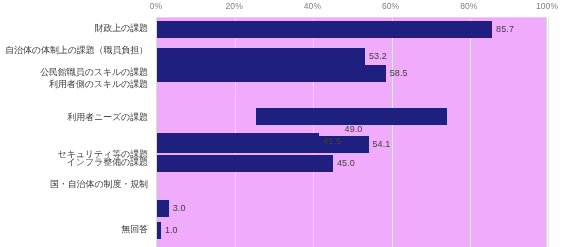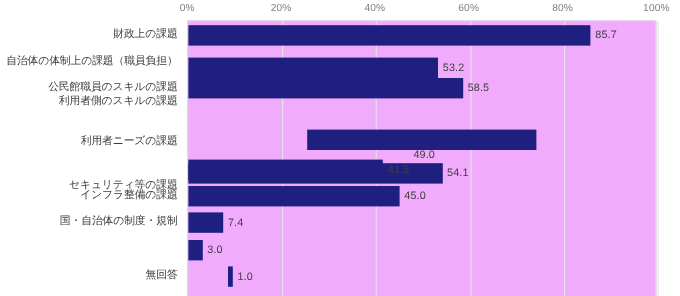--- a/index.html
+++ b/index.html
@@ -140,29 +140,25 @@
           <span class="bar-value" style="color: rgb(64, 64, 64);">49.0</span>
         </div>
         <div class="row" style="top: 112px;">
           <div class="bar" style="width: 162.265px; background: rgb(31, 31, 127);"></div>
           <span class="bar-value" style="color: rgb(64, 64, 64);">41.5</span>
         </div>
         <div class="row" style="top: 134.4px;">
           <div class="bar" style="width: 175.95px; background: rgb(31, 31, 127);"></div>
           <span class="bar-value" style="color: rgb(64, 64, 64);">45.0</span>
         </div>
-        <div class="row" style="top: 156.8px;">
-          <div class="bar" style="width: 28.934px; background: rgb(31, 31, 127);"></div>
-          <span class="bar-value" style="color: rgb(64, 64, 64);">7.4</span>
-        </div>
         <div class="row" style="top: 179.2px;">
           <div class="bar" style="width: 11.73px; background: rgb(31, 31, 127);"></div>
           <span class="bar-value" style="color: rgb(64, 64, 64);">3.0</span>
         </div>
-        <div class="row" style="top: 201.6px; padding-left: 33px;">
+        <div class="row" style="top: 201.6px;">
           <div class="bar" style="width: 3.91px; background: rgb(31, 31, 127);"></div>
           <span class="bar-value" style="color: rgb(64, 64, 64);">1.0</span>
         </div>
       </div>
   </div>
 
   <div class="cat-labels">
       <div class="cat-label" style="top: 0px; text-align: right;">財政上の課題</div>
       <div class="cat-label" style="top: 44.8px;">公民館職員のスキルの課題</div>
       <div class="cat-label" style="top: 22.4px;">自治体の体制上の課題（職員負担）</div>

